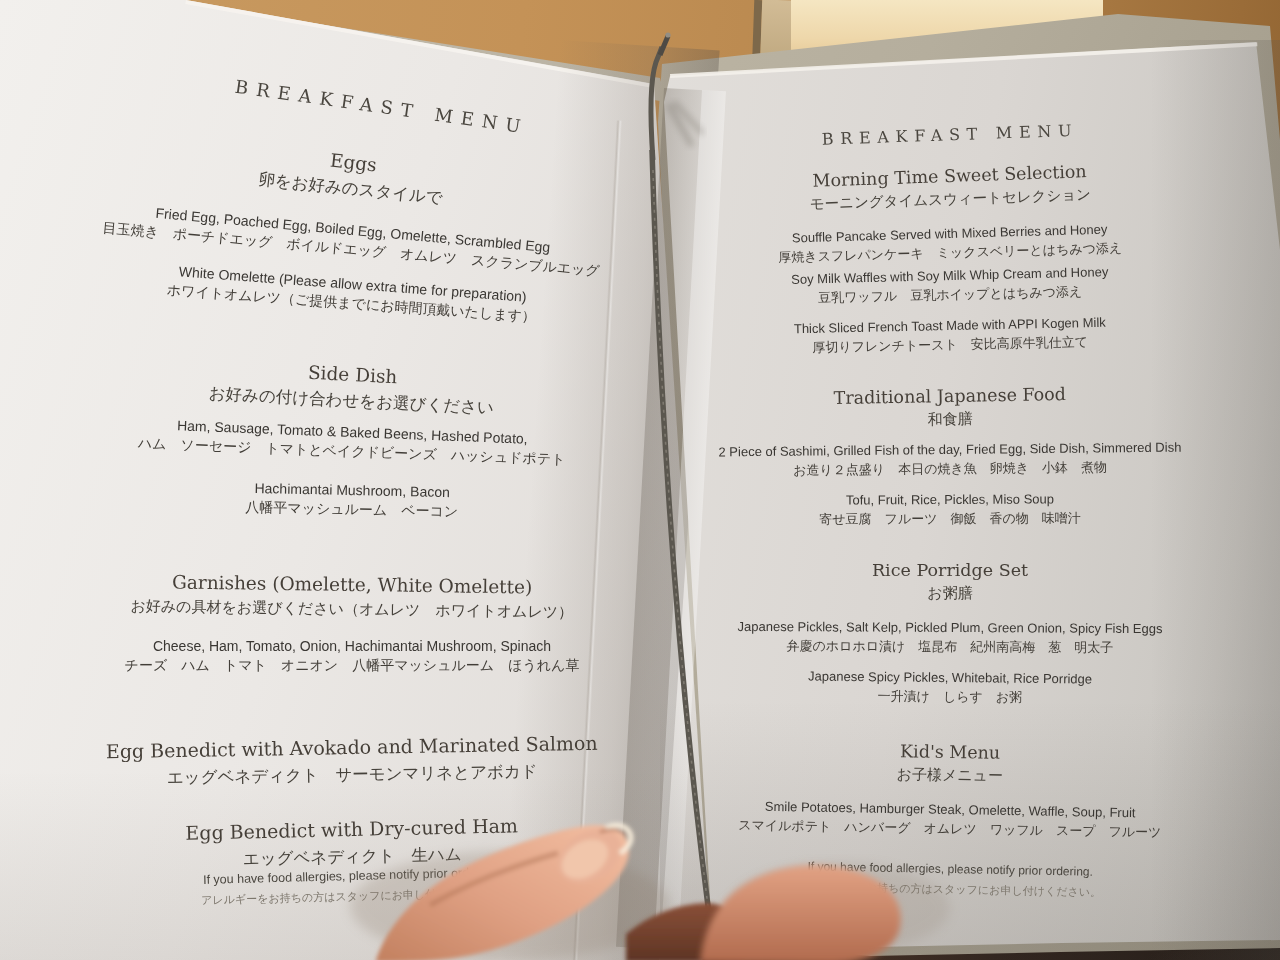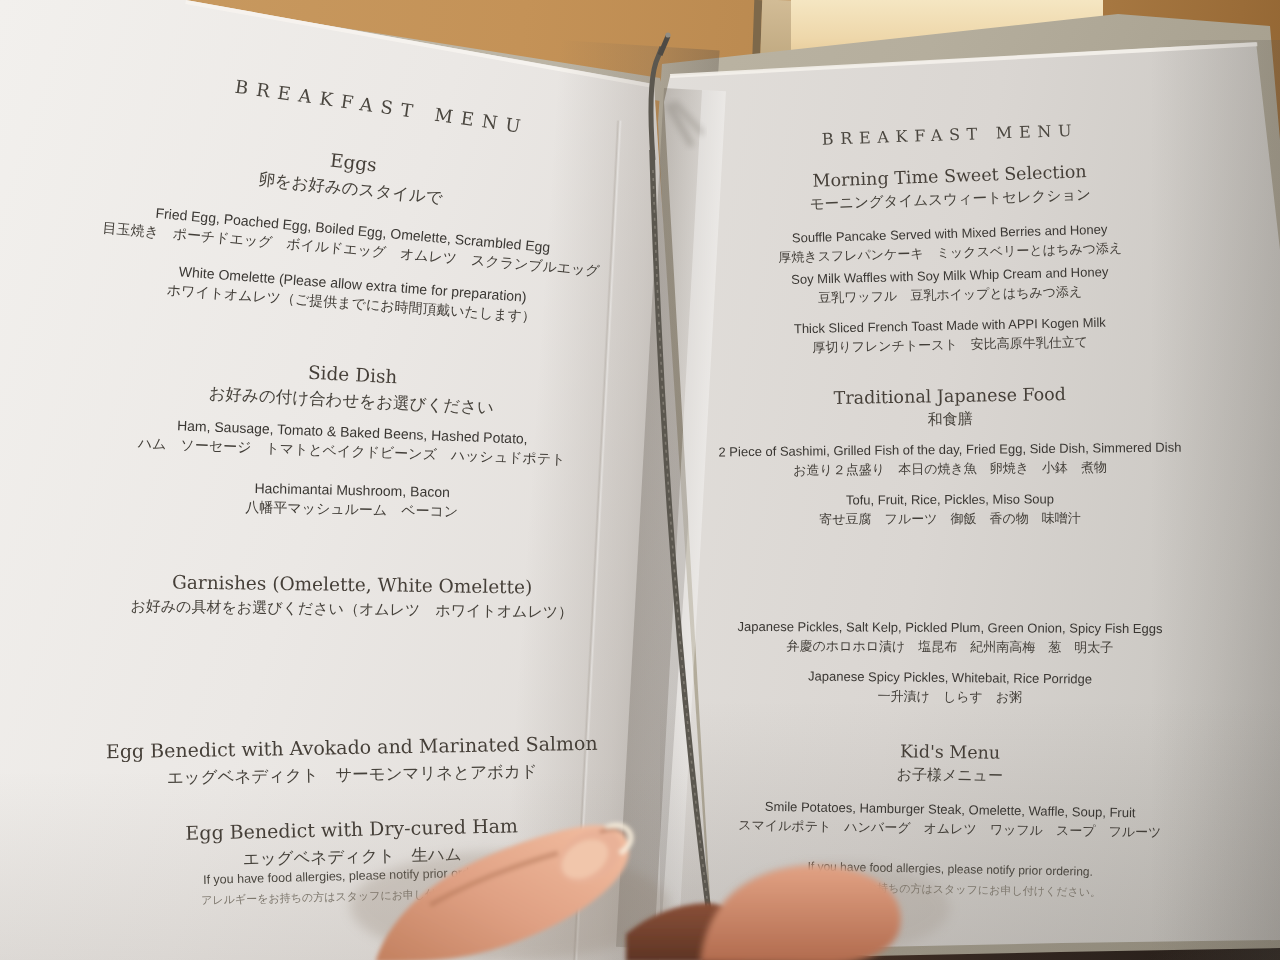--- a/index.html
+++ b/index.html
@@ -124,20 +124,24 @@
   </div>
   <div class="sec lp-sec" style="top:482px;transform:rotate(1.2deg)">
     <div class="ien-l">Hachimantai Mushroom, Bacon</div>
     <div class="ijp-l">八幡平マッシュルーム　ベーコン</div>
   </div>
 
   <div class="sec lp-sec" style="top:574px;transform:rotate(0.8deg)">
     <div class="serif h2l">Garnishes (Omelette, White Omelette)</div>
     <div class="serif h2jp" style="font-size:15px">お好みの具材をお選びください（オムレツ　ホワイトオムレツ）</div>
   </div>
+  <div class="sec lp-sec" style="top:638px">
+    <div class="ien-l">Cheese, Ham, Tomato, Onion, Hachimantai Mushroom, Spinach</div>
+    <div class="ijp-l">チーズ　ハム　トマト　オニオン　八幡平マッシュルーム　ほうれん草</div>
+  </div>
 
   <div class="sec lp-sec" style="top:736px;transform:rotate(-1deg)">
     <div class="serif dish-en">Egg Benedict with Avokado and Marinated Salmon</div>
     <div class="serif dish-jp">エッグベネディクト　サーモンマリネとアボカド</div>
   </div>
   <div class="sec lp-sec" style="top:818px;transform:rotate(-1.3deg)">
     <div class="serif dish-en">Egg Benedict with Dry-cured Ham</div>
     <div class="serif dish-jp">エッグベネディクト　生ハム</div>
   </div>
   <div class="sec lp-sec" style="top:869px;transform:rotate(-1.5deg)">
@@ -170,20 +174,24 @@
   </div>
   <div class="sec rp-sec" style="top:442px;transform:rotate(-0.6deg)">
     <div class="ien-r">2 Piece of Sashimi, Grilled Fish of the day, Fried Egg, Side Dish, Simmered Dish</div>
     <div class="ijp-r">お造り２点盛り　本日の焼き魚　卵焼き　小鉢　煮物</div>
   </div>
   <div class="sec rp-sec" style="top:492px;transform:rotate(-0.3deg)">
     <div class="ien-r">Tofu, Fruit, Rice, Pickles, Miso Soup</div>
     <div class="ijp-r">寄せ豆腐　フルーツ　御飯　香の物　味噌汁</div>
   </div>
 
+  <div class="sec rp-sec" style="top:560px">
+    <div class="serif h2r">Rice Porridge Set</div>
+    <div class="serif h2jp-r" style="font-size:15px">お粥膳</div>
+  </div>
   <div class="sec rp-sec" style="top:620px;transform:rotate(0.3deg)">
     <div class="ien-r">Japanese Pickles, Salt Kelp, Pickled Plum, Green Onion, Spicy Fish Eggs</div>
     <div class="ijp-r">弁慶のホロホロ漬け　塩昆布　紀州南高梅　葱　明太子</div>
   </div>
   <div class="sec rp-sec" style="top:670px;transform:rotate(0.6deg)">
     <div class="ien-r">Japanese Spicy Pickles, Whitebait, Rice Porridge</div>
     <div class="ijp-r">一升漬け　しらす　お粥</div>
   </div>
 
   <div class="sec rp-sec" style="top:742px;transform:rotate(0.8deg)">

